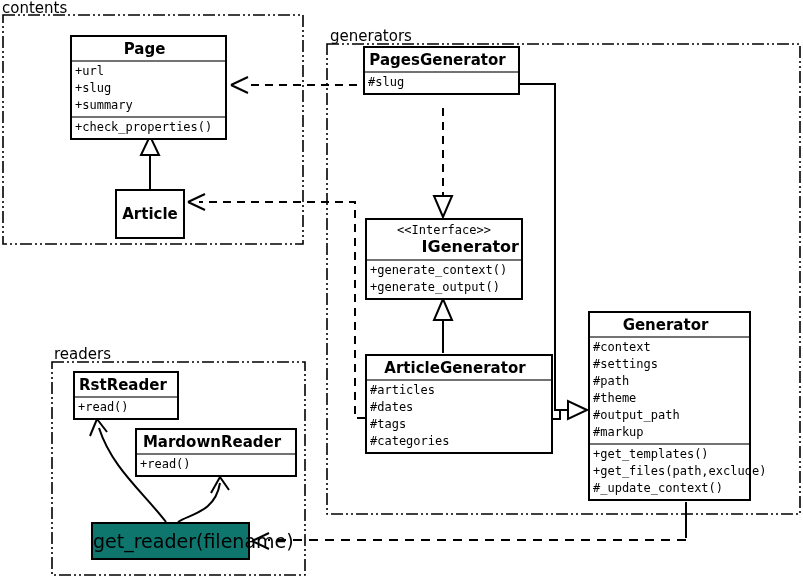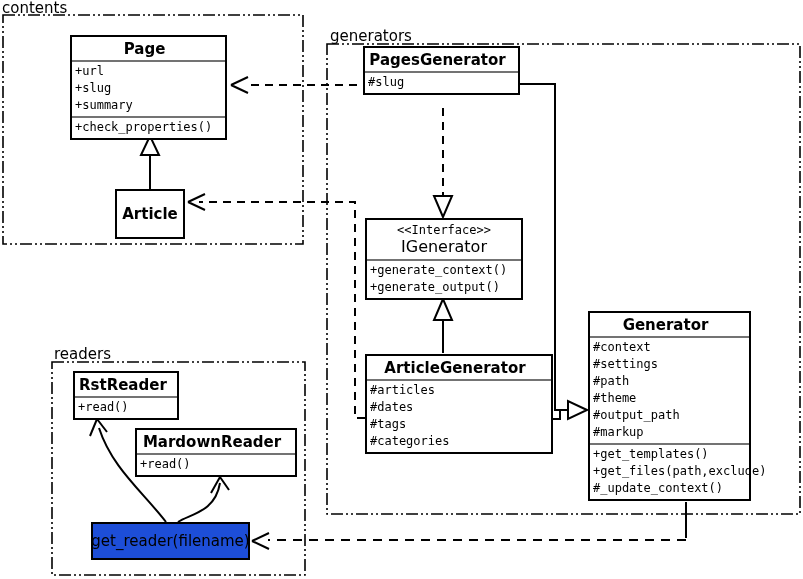--- a/index.html
+++ b/index.html
@@ -4,26 +4,26 @@
 <style>
   html,body{margin:0;padding:0;background:#fff;}
   .canvas{position:relative;width:803px;height:579px;background:#fff;overflow:hidden;
           font-family:"DejaVu Sans",sans-serif;color:#000;}
   .edges{position:absolute;left:0;top:0;width:803px;height:579px;}
   .pkg-label{position:absolute;font-size:15px;line-height:16px;background:transparent;}
   .cls{position:absolute;box-sizing:border-box;background:#fff;border:2px solid #000;}
   .cls .title{text-align:center;font-weight:bold;font-size:15px;padding:3px 12px 2px 4px;}
   .cls .stereotype{text-align:center;font-family:"DejaVu Sans Mono",monospace;
                    font-size:12px;font-weight:normal;padding:3px 2px 0 2px;}
-  .cls .iname{text-align:center;font-weight:normal;font-size:16px;padding:0 2px 3px 2px;}
+  .cls .iname{text-align:right;font-weight:bold;font-size:16px;padding:0 2px 3px 2px;}
   .cls .compartment{border-top:2px solid #737373;padding:1px 3px 2px 3px;}
   .cls .member{font-family:"DejaVu Sans Mono",monospace;font-size:12px;line-height:17px;
                white-space:nowrap;}
-  .plainbox{position:absolute;box-sizing:border-box;background:#1d4ed8;border:2px solid #000;
-            display:flex;align-items:center;justify-content:center;font-size:15px;}
+  .plainbox{position:absolute;box-sizing:border-box;background:#0f766e;border:2px solid #000;
+            display:flex;align-items:center;font-size:19px;}
 </style>
 </head>
 <body>
 
 <div class="canvas">
 
   <svg class="edges" viewBox="0 0 803 579" xmlns="http://www.w3.org/2000/svg">
 
     <rect x="3" y="15" width="300" height="229" fill="none" stroke="#000" stroke-width="1.6" stroke-dasharray="12 3 2 3 2 3"></rect>
     <rect x="327" y="44" width="473" height="470" fill="none" stroke="#000" stroke-width="1.6" stroke-dasharray="12 3 2 3 2 3"></rect>

